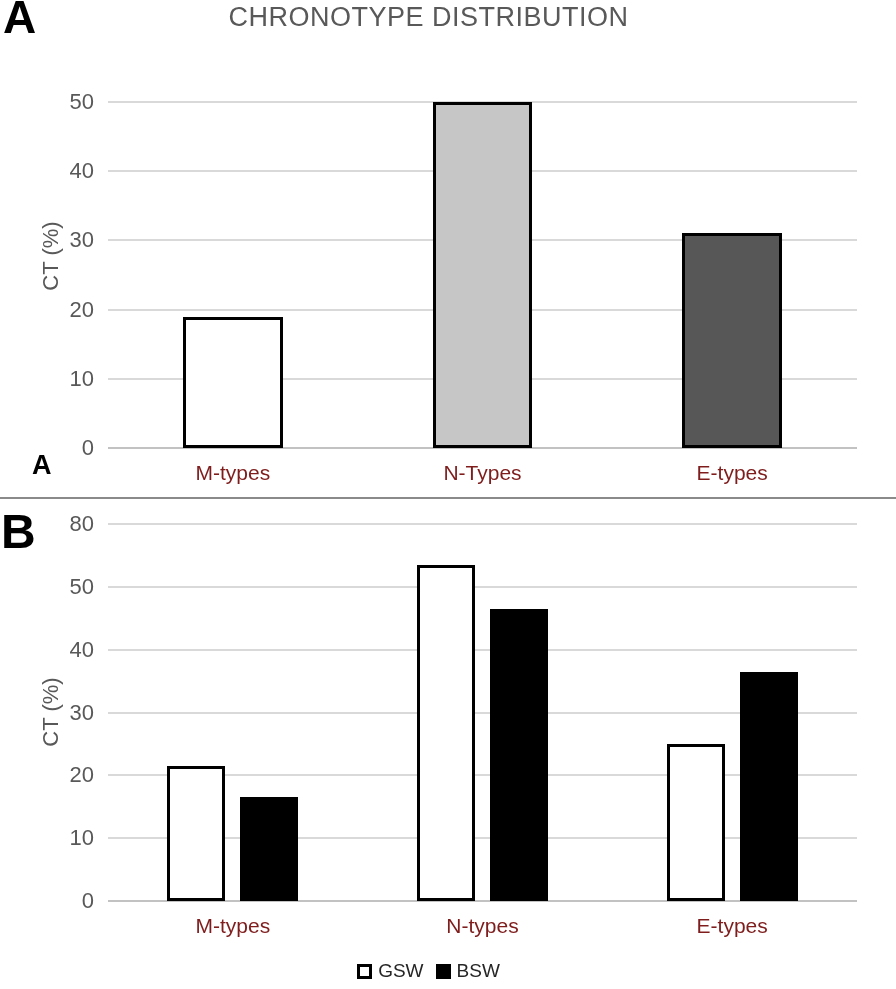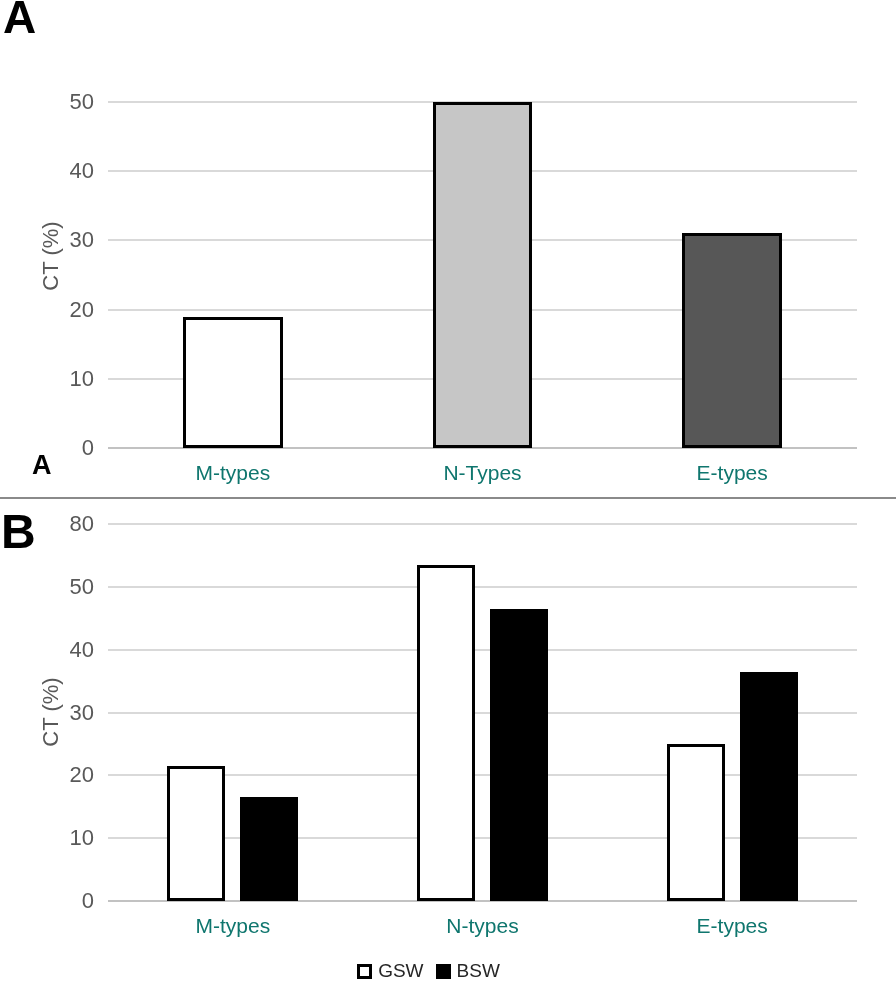--- a/index.html
+++ b/index.html
@@ -59,21 +59,21 @@
     width: 50px;
     text-align: right;
     font-size: 22px;
     line-height: 26px;
     color: #595959;
   }
   .xcat {
     position: absolute;
     transform: translateX(-50%);
     font-size: 21px;
-    color: #0f766e;
+    color: #7f1d1d;
     white-space: nowrap;
   }
   .bar {
     position: absolute;
     box-sizing: border-box;
     border: 3px solid #000000;
   }
   .divider {
     position: absolute;
     left: 0;
@@ -106,20 +106,21 @@
     border: 3px solid #000000;
   }
 </style>
 </head>
 <body>
 
 <div class="figure">
 
   <div class="panel" style="top:0; height:497px;">
     <div class="panel-letter" style="left:3px; top:-6px;">A</div>
+    <div class="chart-title">CHRONOTYPE DISTRIBUTION</div>
     <div class="ylabel" style="left:51px; top:256px;">CT (%)</div>
     <div class="corner-letter" style="left:32px; top:452px;">A</div>
     <div class="plot" style="left:108px; top:102px; width:749px; height:346px;">
         <div class="gridline axisline" style="top: 345px;"></div>
         <div class="ytick" style="top: 333px;">0</div>
         <div class="gridline" style="top: 275.8px;"></div>
         <div class="ytick" style="top: 263.8px;">10</div>
         <div class="gridline" style="top: 206.6px;"></div>
         <div class="ytick" style="top: 194.6px;">20</div>
         <div class="gridline" style="top: 137.4px;"></div>

